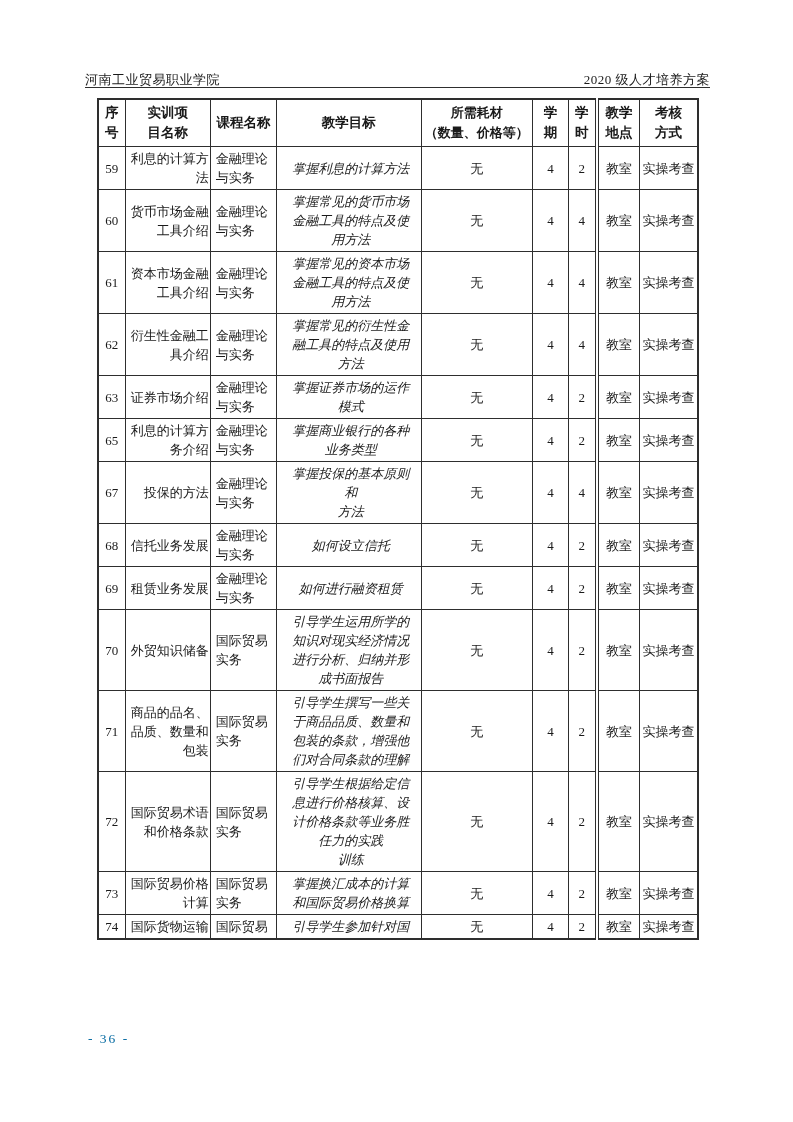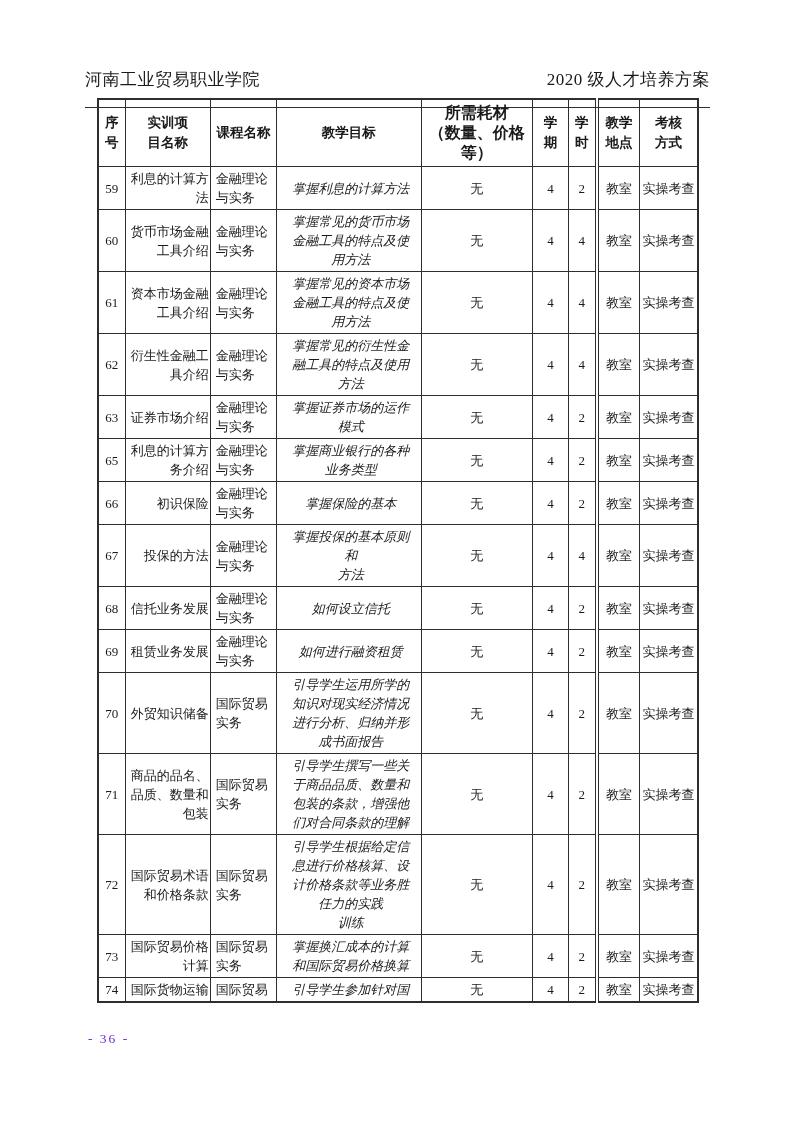--- a/index.html
+++ b/index.html
@@ -19,23 +19,23 @@
     overflow: hidden;
   }
   .page-header {
     position: absolute;
     left: 85px;
     top: 72px;
     width: 625px;
     display: flex;
     justify-content: space-between;
     align-items: flex-end;
-    font-size: 17px;
+    font-size: 13px;
     line-height: 15px;
-    padding-bottom: 20px;
+    padding-bottom: 0;
     border-bottom: 1.5px solid #2e2e2e;
     letter-spacing: 0.5px;
   }
   table.doc-table {
     position: absolute;
     left: 97px;
     top: 98px;
     width: 602px;
     border-collapse: collapse;
     table-layout: fixed;
@@ -50,34 +50,34 @@
     padding: 2px 1px;
     overflow: hidden;
   }
   .doc-table th {
     font-weight: bold;
     font-size: 13.5px;
     line-height: 20px;
     text-align: center;
     padding: 3px 0;
   }
-  .doc-table th.th-mat { font-size: 16px; margin-top: 24px; }
+  .doc-table th.th-mat { font-size: 13px; margin-top: 24px; }
   
   .doc-table th.th-loc, .doc-table td.c-loc { border-left: 4px double #2e2e2e; margin-top: 8px; }
   td.c-seq, td.c-mat, td.c-sem, td.c-hrs, td.c-loc, td.c-ass { text-align: center; }
   td.c-name { text-align: right; padding-left: 2px; padding-right: 1px; }
   td.c-course { text-align: left; padding-left: 5px; border-radius: 15px; }
   td.c-obj { text-align: center; padding-left: 6px; padding-right: 2px; font-style: italic; }
   .page-footer {
     position: absolute;
     left: 88px;
     top: 1031px;
     font-size: 13.5px;
     letter-spacing: 2px;
-    color: #6d28d9;
+    color: #0369a1;
   }
 </style>
 </head>
 <body>
 
 <div class="page">
 
   <div class="page-header">
     <span>河南工业贸易职业学院</span>
     <span>2020 级人才培养方案</span>
@@ -201,32 +201,20 @@
 与实务</td>
     <td class="c-obj">掌握商业银行的各种
 业务类型</td>
     <td class="c-mat">无</td>
     <td class="c-sem">4</td>
     <td class="c-hrs">2</td>
     <td class="c-loc">教室</td>
     <td class="c-ass">实操考查</td>
   </tr>
 
-  <tr>
-    <td class="c-seq">66</td>
-    <td class="c-name">初识保险</td>
-    <td class="c-course">金融理论
-与实务</td>
-    <td class="c-obj">掌握保险的基本</td>
-    <td class="c-mat">无</td>
-    <td class="c-sem">4</td>
-    <td class="c-hrs">2</td>
-    <td class="c-loc">教室</td>
-    <td class="c-ass">实操考查</td>
-  </tr>
 
   <tr>
     <td class="c-seq">67</td>
     <td class="c-name">投保的方法</td>
     <td class="c-course">金融理论
 与实务</td>
     <td class="c-obj">掌握投保的基本原则
 和
 方法</td>
     <td class="c-mat">无</td>

